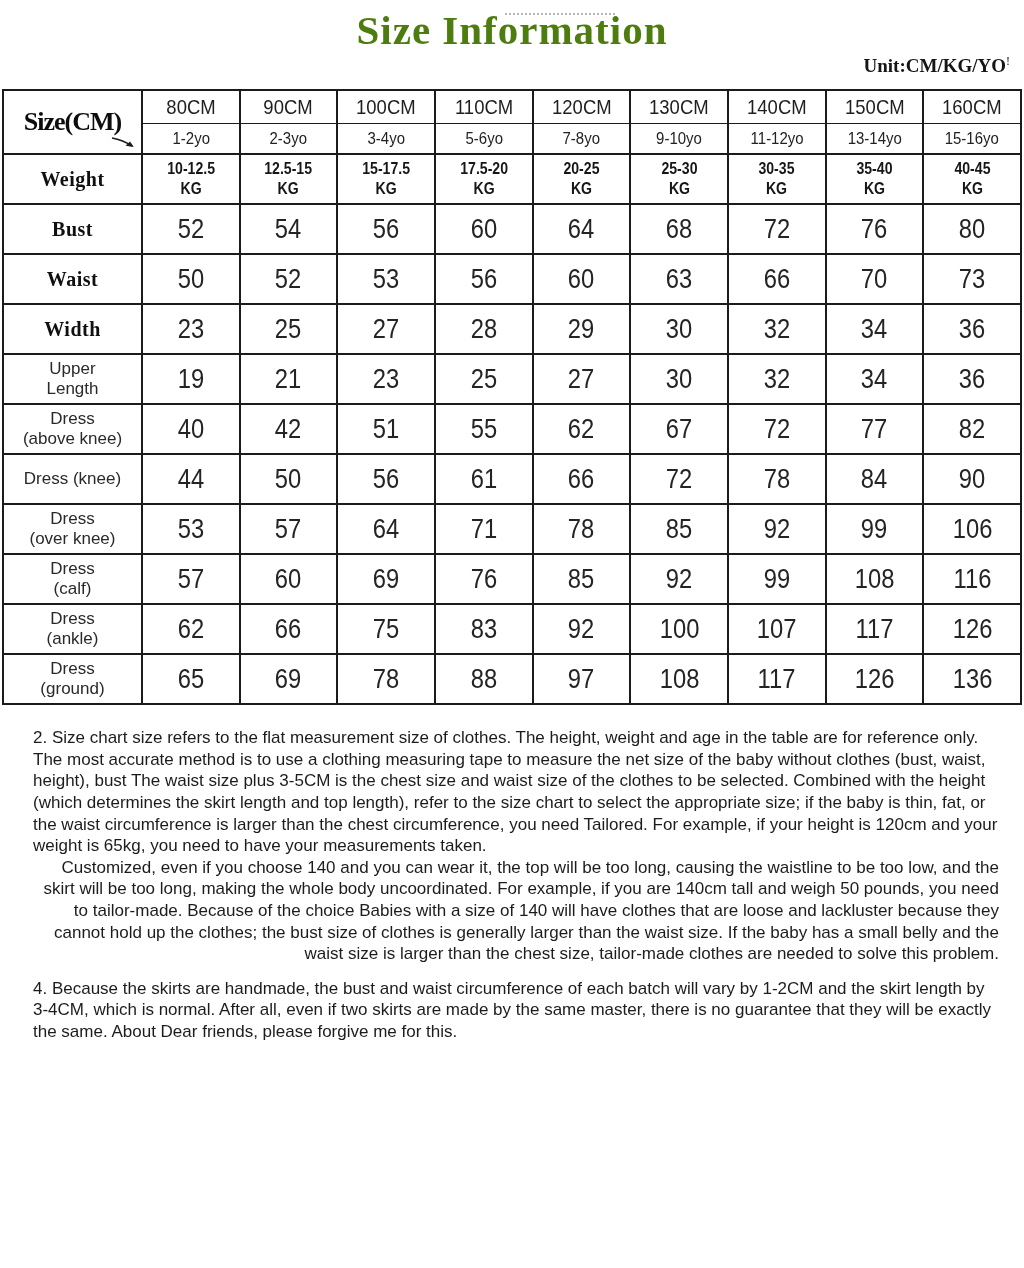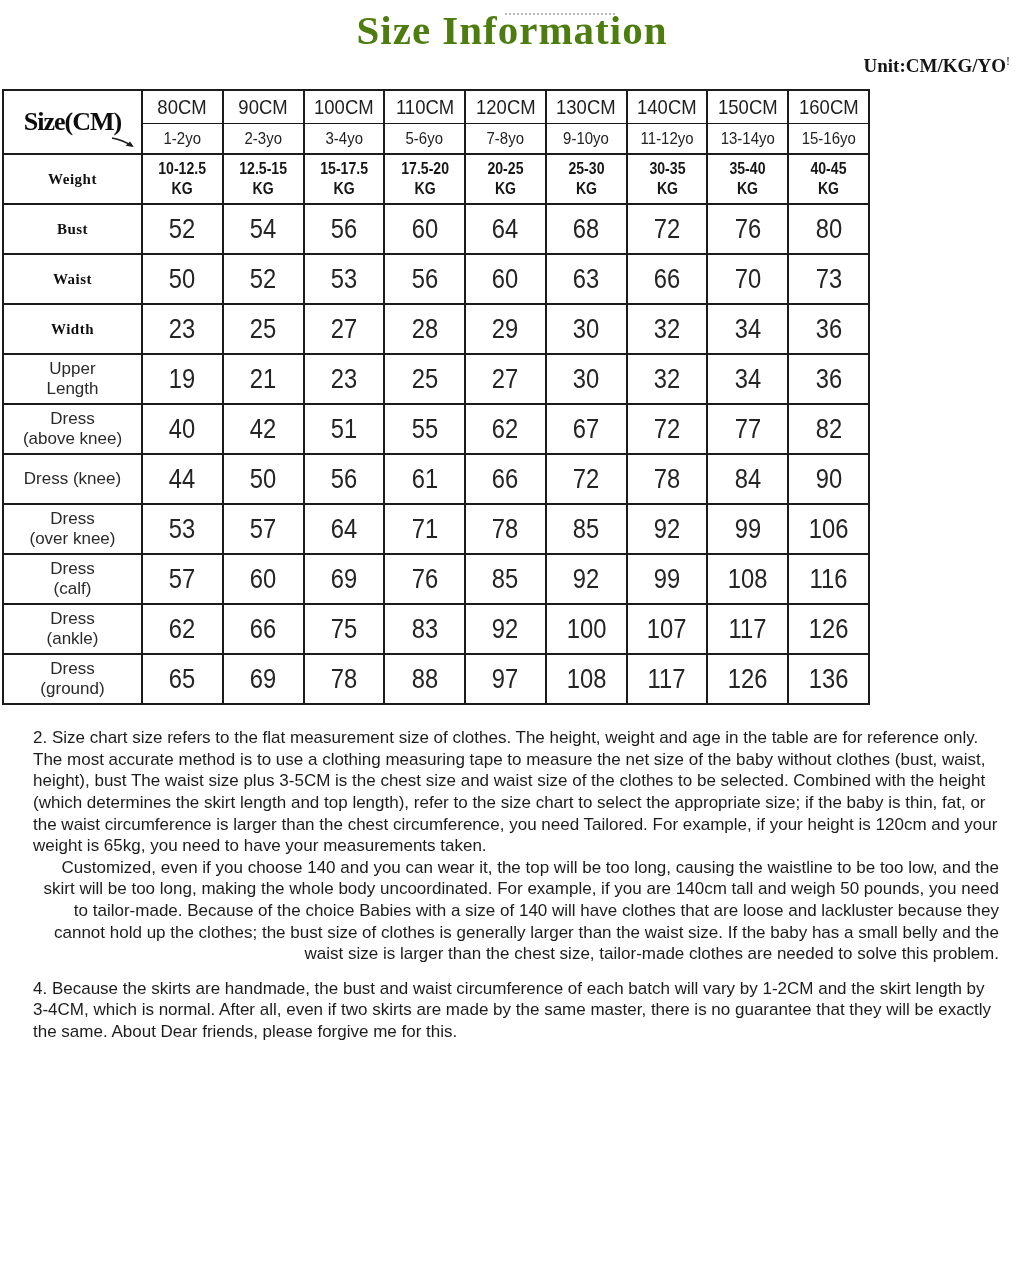--- a/index.html
+++ b/index.html
@@ -34,21 +34,21 @@
     font-weight: 700;
     font-size: 19px;
     color: #151515;
   }
   .unit-row sup { font-size: 12px; font-weight: 400; }
 
   
   table.size-table {
     border-collapse: collapse;
     table-layout: fixed;
-    width: 868px;
+    width: 1020px;
     margin: 12px 2px 0 2px;
   }
   .size-table td, .size-table th {
     border: 2px solid #1b1b1b;
     text-align: center;
     vertical-align: middle;
     padding: 0;
     overflow: hidden;
   }
   tr.size-r   { height: 33px; }
@@ -72,21 +72,21 @@
     font-weight: 700;
     font-size: 26px;
     letter-spacing: -1px;
     color: #0d0d0d;
   }
   .corner-arrow { position: absolute; right: 4px; bottom: 3px; }
   th.row-label { font-weight: 400; }
   .lbl-serif {
     font-family: "Liberation Serif", serif;
     font-weight: 700;
-    font-size: 15px;
+    font-size: 20px;
     color: #101010;
     letter-spacing: .5px;
   }
   .lbl-sans { font-size: 17px; color: #2a2a2a; line-height: 1.18; }
   .lbl-sans span { display: block; }
   .lbl-serif span { display: inline; text-align: right; }
 
   
   .notes {
     margin: 22px 0 0 33px;

